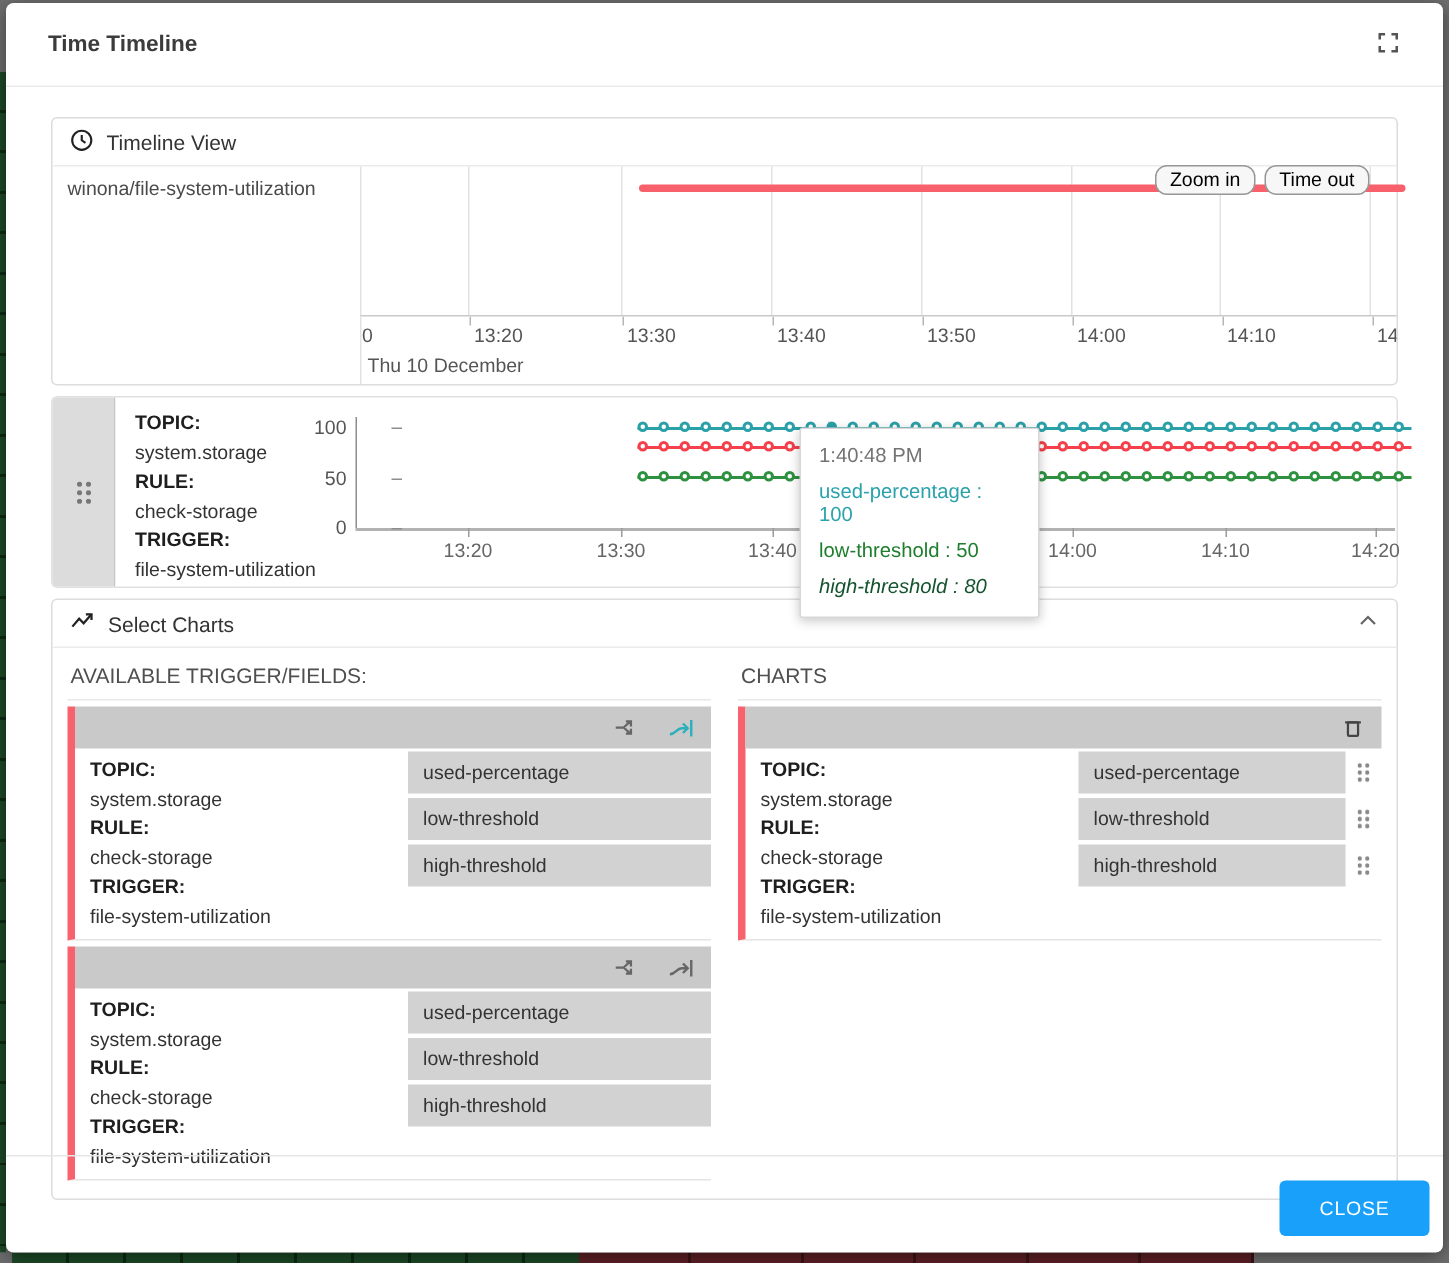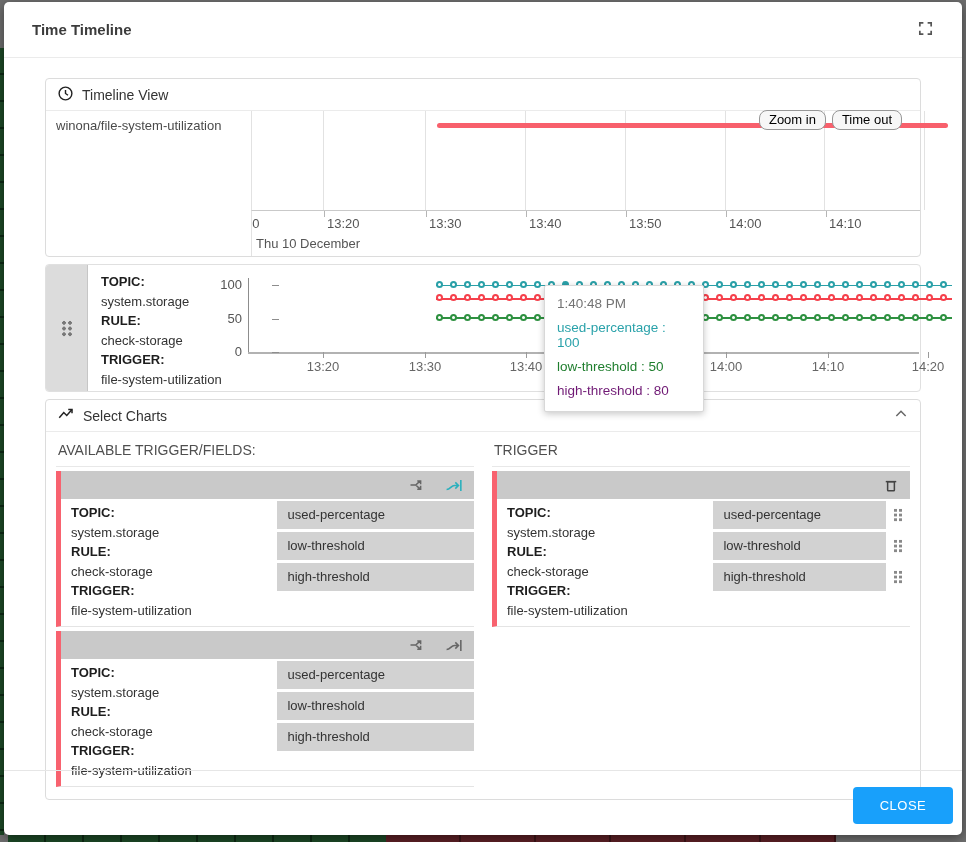--- a/index.html
+++ b/index.html
@@ -28,21 +28,21 @@
   .modal {
     position: absolute; left: 4px; top: 2px; width: 958px; height: 833px;
     background: #fff; border-radius: 5px; box-shadow: 0 3px 12px rgba(0,0,0,.45);
   }
   .modal-header {
     height: 56px; display: flex; align-items: center; justify-content: space-between;
     padding: 0 28px; border-bottom: 1px solid #ebebeb;
   }
   .modal-title { font-size: 15px; font-weight: bold; color: #3c3c3c; }
   .icon-btn { background: none; border: none; cursor: pointer; display: flex; align-items: center; padding: 0; }
-  .modal-content { padding: 0 41px; }
+  .modal-content { padding: 0 30px; }
   
   .card { border: 1px solid #dcdcdc; border-radius: 4px; background: #fff; }
   .timeline-card { margin-top: 20px; }
   .card-header {
     height: 32px; display: flex; align-items: center; gap: 8px;
     padding: 0 11px; border-bottom: 1px solid #ebebeb; font-size: 14px; color: #333;
   }
   .tl-chart { position: relative; height: 99px; }
   .tl-grid-line { position: absolute; top: 0; bottom: 0; width: 1px; background: #e2e2e2; }
   .tl-row-label { position: absolute; left: 10px; top: 7px; font-size: 13px; color: #4a4a4a; }
@@ -81,21 +81,21 @@
   .crosshair { position: absolute; left: 517px; top: 16px; width: 1px; height: 71px; background: #cfcfcf; z-index: 1; }
   .series-row { position: absolute; left: 390px; width: 516px; height: 11px; z-index: 2; }
   .marker { position: absolute; top: 1px; width: 7px; height: 7px; border-radius: 50%; background: #fff; }
   .chart-tooltip {
     position: absolute; left: 498px; top: 20px; width: 160px; z-index: 5;
     background: #fff; border: 1px solid #d8d8d8; border-radius: 2px;
     box-shadow: 0 2px 7px rgba(0,0,0,.22); padding: 10px 12px 4px 12px; font-size: 13.5px;
   }
   .tooltip-time { color: #737373; margin-bottom: 9px; }
   .tooltip-line { margin-bottom: 9px; }
-  .t-teal { color: #2aa2aa; } .t-green { color: #1f7e2e; } .t-red { color: #701a75; }
+  .t-teal { color: #2aa2aa; } .t-green { color: #1f7e2e; } .t-red { color: #14532d; font-style: italic; }
   
   .select-card { margin-top: 7px; padding-bottom: 12px; }
   .sc-chevron { margin-left: auto; }
   .sc-columns { display: flex; gap: 18px; padding: 0 10px; }
   .sc-col { flex: 1; min-width: 0; }
   .sc-col-header { font-size: 14px; color: #4f4f4f; padding: 10px 2px 8px 2px; border-bottom: 1px solid #e8e8e8; }
   .trigger-card { border-left: 5px solid #f8626f; margin-top: 4px; border-bottom: 1px solid #e4e4e4; background: #fff; }
   .tc-bar { height: 28px; background: #c9c9c9; display: flex; align-items: center; justify-content: flex-end; gap: 18px; padding: 0 10px; }
   .tc-body { display: flex; }
   .tc-meta { flex: 1.05; padding: 4px 0 6px 10px; font-size: 13px; line-height: 19.5px; }
@@ -437,21 +437,21 @@
                   </div>
                 <div class="chip-row">
                     <div class="chip">high-threshold</div>
                   </div>
               </div>
             </div>
           </div>
         </div>
 
         <div class="sc-col">
-          <div class="sc-col-header">TRIGGER</div>
+          <div class="sc-col-header">CHARTS</div>
 
           <div class="trigger-card">
             <div class="tc-bar">
               <span class="icon-btn">
                 <svg width="18" height="18" viewBox="0 0 24 24" fill="none" stroke="#444" stroke-width="2">
                   <path d="M5 7.5h14"></path>
                     <rect x="7.5" y="7.5" width="9" height="12" rx="1"></rect>
                 </svg>
               </span>
             </div>

